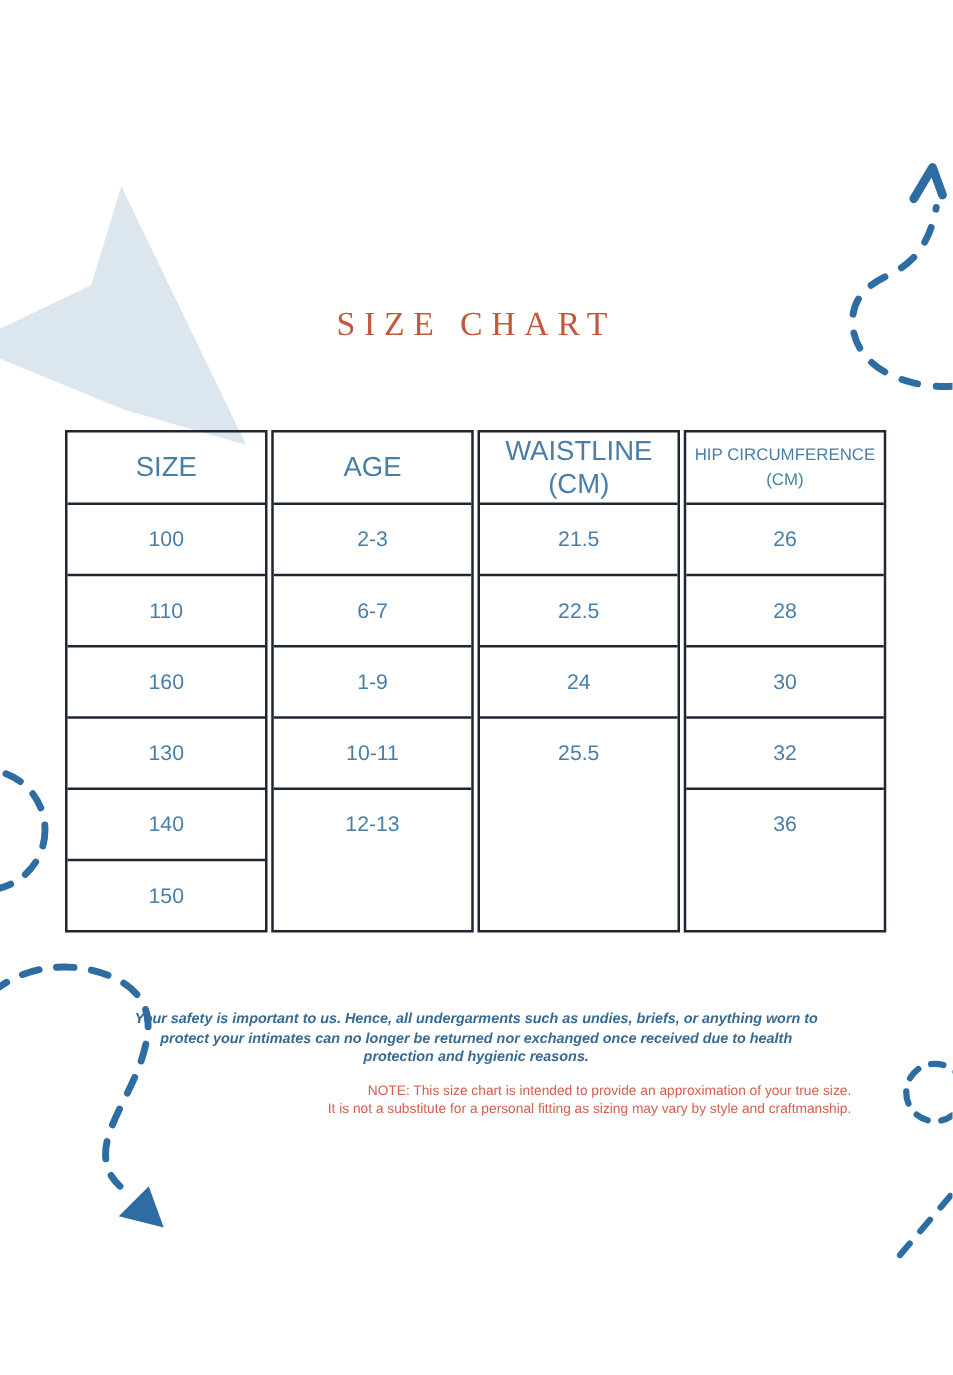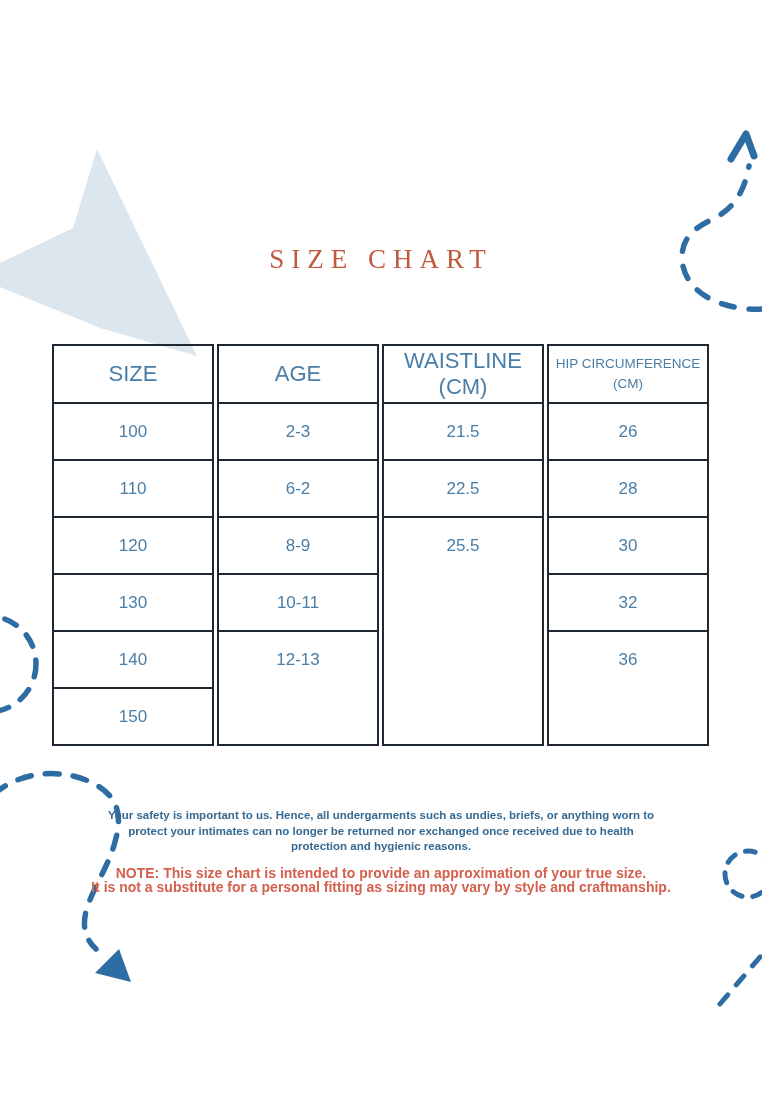--- a/index.html
+++ b/index.html
@@ -54,25 +54,26 @@
   }
   .cell.head{height:56px;border-top:none;font-size:22px;}
   .tcol-hip .cell.head{font-size:13.5px;line-height:1.45;padding:13px 6px;}
 
   .safety-note{
     position:absolute;top:808px;left:106px;width:550px;
     text-align:center;
     font-size:11.5px;font-weight:bold;
     line-height:15.5px;
     color:var(--safety-text);
+    font-style:italic;
   }
   .disclaimer{
     position:absolute;top:866px;left:81px;width:600px;
-    text-align:center;
-    font-size:14px;font-weight:bold;
+    text-align:right;
+    font-size:11px;font-weight:normal;
     line-height:14px;
     color:var(--note-text);
   }
 </style>
 </head>
 <body>
 
 <svg class="decor" viewBox="0 0 762 1100" xmlns="http://www.w3.org/2000/svg">
 
   <g>
@@ -105,39 +106,40 @@
 <div class="content">
 
   <div class="page-title">SIZE CHART</div>
 
   <div class="size-table">
 
     <div class="tcol">
       <div class="cell head">SIZE</div>
       <div class="cell">100</div>
       <div class="cell">110</div>
-      <div class="cell">120</div>
+      <div class="cell">160</div>
       <div class="cell">130</div>
       <div class="cell">140</div>
       <div class="cell">150</div>
     </div>
 
     <div class="tcol">
       <div class="cell head">AGE</div>
       <div class="cell">2-3</div>
-      <div class="cell">6-2</div>
-      <div class="cell">8-9</div>
+      <div class="cell">6-7</div>
+      <div class="cell">1-9</div>
       <div class="cell">10-11</div>
       <div class="cell">12-13</div>
     </div>
 
     <div class="tcol">
       <div class="cell head">WAISTLINE (CM)</div>
       <div class="cell">21.5</div>
       <div class="cell">22.5</div>
+      <div class="cell">24</div>
       <div class="cell">25.5</div>
     </div>
 
     <div class="tcol tcol-hip">
       <div class="cell head">HIP CIRCUMFERENCE (CM)</div>
       <div class="cell">26</div>
       <div class="cell">28</div>
       <div class="cell">30</div>
       <div class="cell">32</div>
       <div class="cell">36</div>

